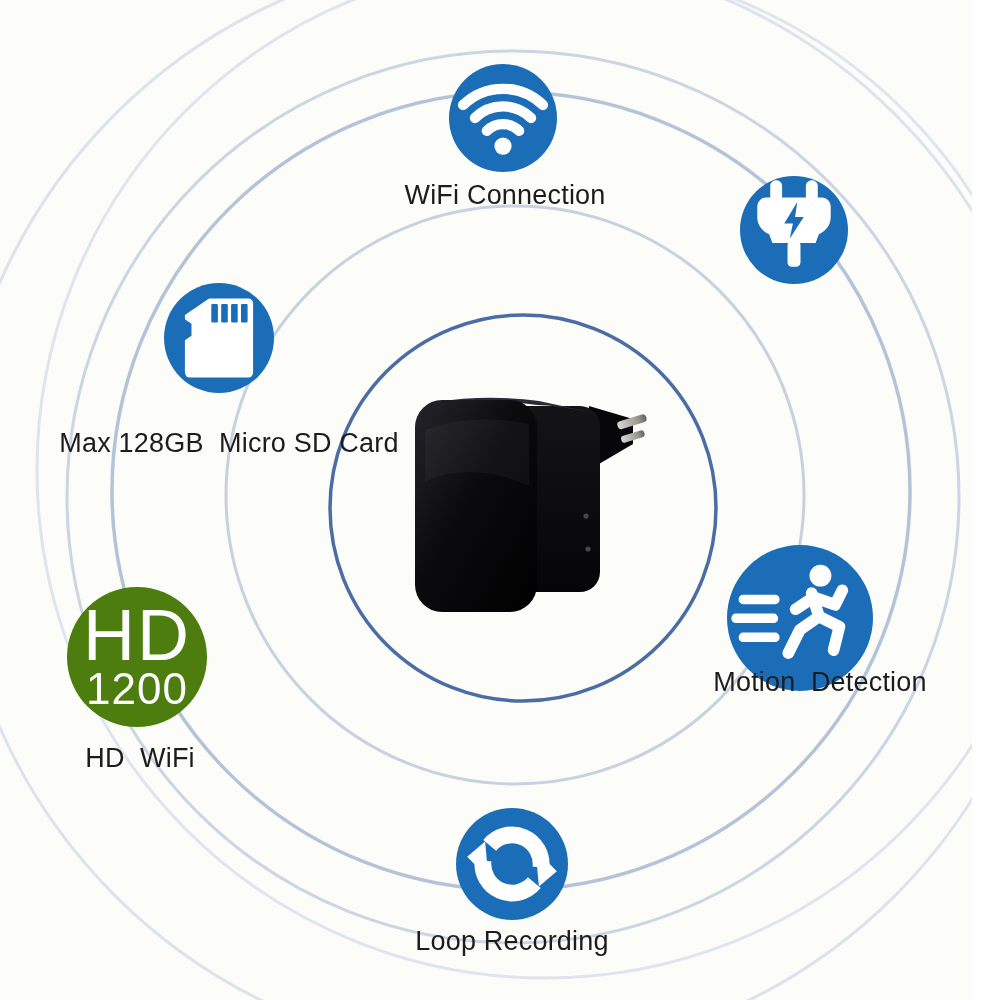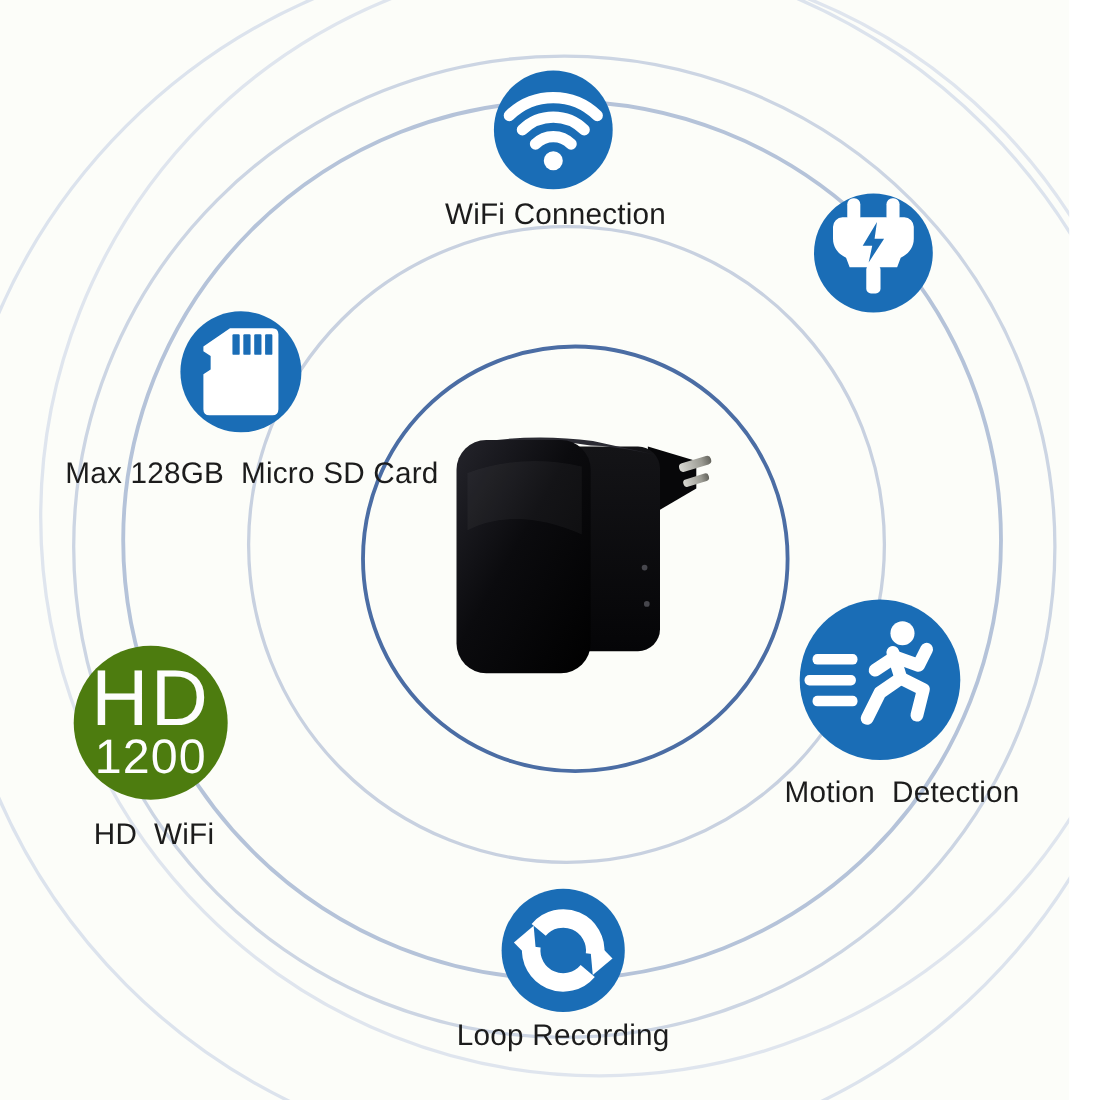--- a/index.html
+++ b/index.html
@@ -105,21 +105,21 @@
 
   <div class="icon-circle" style="left:164px;top:283px;width:110px;height:110px;">
     <svg viewBox="-50 -50 100 100">
       <path d="M -9,-36 L 26,-36 Q 31,-36 31,-31 L 31,31 Q 31,36 26,36 L -26,36 Q -31,36 -31,31 L -31,2 L -25,-2 L -25,-13 L -31,-17 L -31,-21 Z" fill="#fff"></path>
       <rect x="-7" y="-31" width="6" height="17" rx="1" fill="#1a6db6"></rect>
       <rect x="2" y="-31" width="6" height="17" rx="1" fill="#1a6db6"></rect>
       <rect x="11" y="-31" width="6" height="17" rx="1" fill="#1a6db6"></rect>
       <rect x="20" y="-31" width="6" height="17" rx="1" fill="#1a6db6"></rect>
     </svg>
   </div>
-  <div class="feature-label" style="left:229px;top:416px;">Max 128GB  Micro SD Card</div>
+  <div class="feature-label" style="left:229px;top:429px;">Max 128GB  Micro SD Card</div>
 
   <div class="hd-badge">
     <div class="hd-line1">HD</div>
     <div class="hd-line2">1200</div>
   </div>
   <div class="feature-label" style="left:140px;top:744px;">HD  WiFi</div>
 
   <div class="icon-circle" style="left:727px;top:545px;width:146px;height:146px;">
     <svg viewBox="-50 -50 100 100">
       <rect x="-42" y="-16" width="28" height="6.5" rx="3" fill="#fff"></rect>
@@ -128,21 +128,21 @@
       <circle cx="14" cy="-29" r="7.5" fill="#fff"></circle>
       <g stroke="#fff" stroke-width="8" fill="none" stroke-linecap="round" stroke-linejoin="round">
         <path d="M 8,-17 L 13,-1"></path>
         <path d="M 9,-14 L -3,-6"></path>
         <path d="M 10,-14 L 24,-9 L 29,-19"></path>
         <path d="M 13,-1 L 27,6 L 23,22"></path>
         <path d="M 13,-1 L 0,8 L -8,24"></path>
       </g>
     </svg>
   </div>
-  <div class="feature-label" style="left:820px;top:706px;">Motion  Detection</div>
+  <div class="feature-label" style="left:820px;top:668px;">Motion  Detection</div>
 
   <div class="icon-circle" style="left:456px;top:808px;width:112px;height:112px;">
     <svg viewBox="-50 -50 100 100">
       <path d="M -19.9,-16.7 A 26 26 0 0 1 25.8,3.2" stroke="#fff" stroke-width="15" fill="none"></path>
       <path d="M 19.9,16.7 A 26 26 0 0 1 -25.8,-3.2" stroke="#fff" stroke-width="15" fill="none"></path>
       <polygon points="40,6.5 21,-13 24,20" fill="#fff"></polygon>
       <polygon points="-40,-6.5 -21,13 -24,-20" fill="#fff"></polygon>
     </svg>
   </div>
   <div class="feature-label" style="left:512px;top:927px;">Loop Recording</div>

